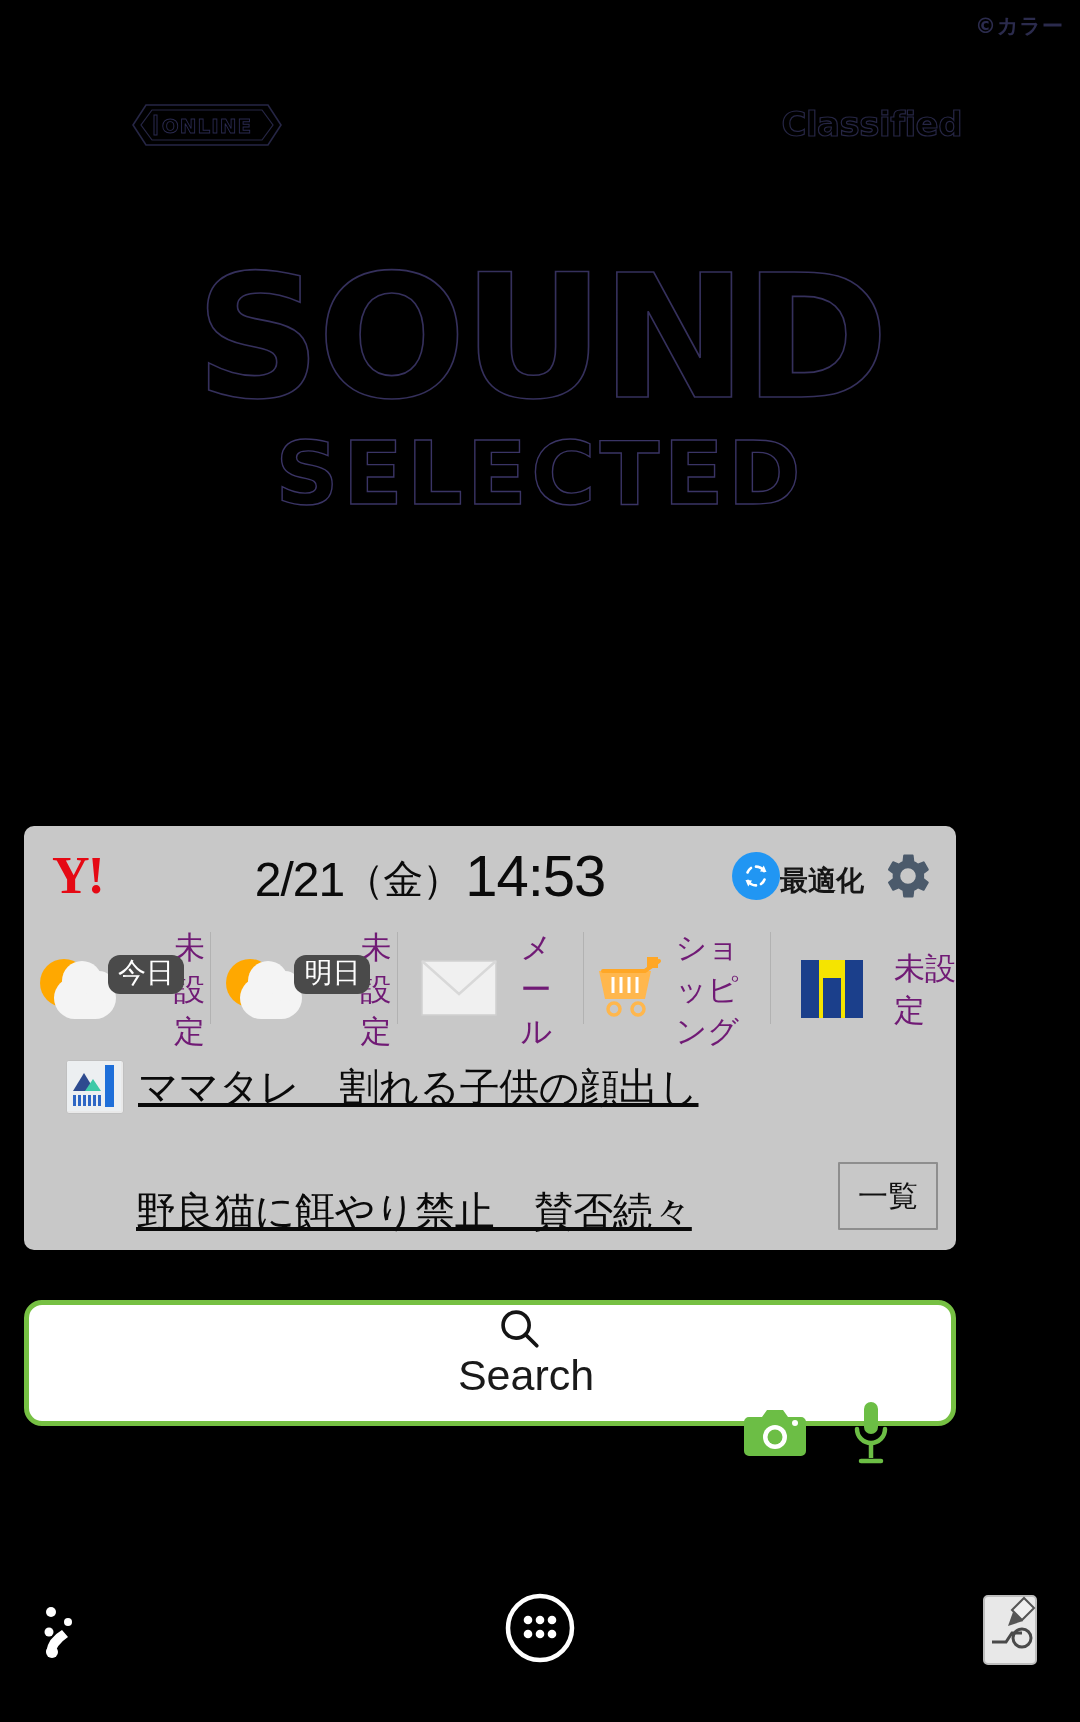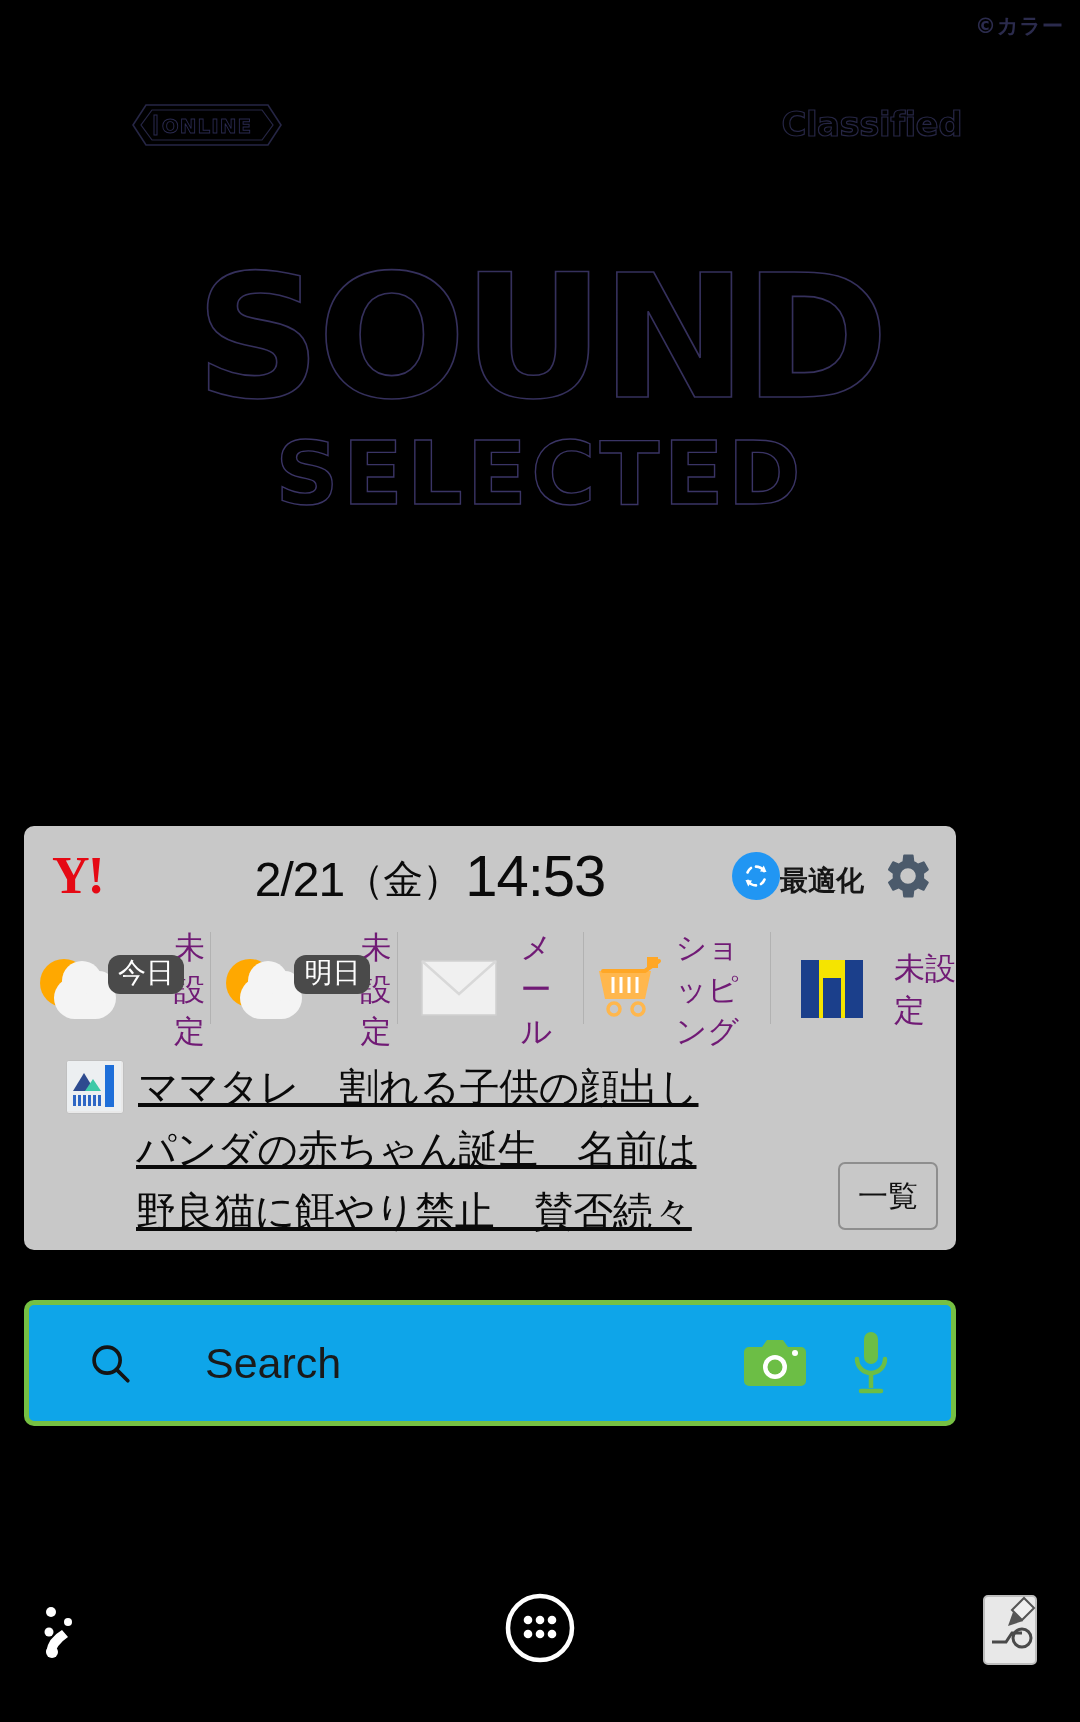--- a/index.html
+++ b/index.html
@@ -164,34 +164,35 @@
   }
   .news-thumb.spacer{background:transparent;border:none;}
   .news-text{
     font-size:40px;color:#0a0a0a;white-space:nowrap;
     letter-spacing:-0.5px;
     text-decoration:underline;
   }
   .ichiran-btn{
     position:absolute;right:18px;bottom:20px;
     width:96px;height:64px;
-    background:#c8c8c8;border:2px solid #8e8e8e;border-radius:7px;
+    background:#c8c8c8;border:2px solid #8e8e8e;border-radius:1px;
     display:flex;align-items:center;justify-content:center;
     font-size:30px;color:#111;margin-left:9px;
   }
 
   
   #search-bar{
     position:absolute;left:24px;top:1300px;
     width:932px;height:126px;
-    background:#0ea5e9;
+    background:#ffffff;
     border:5px solid #76c043;
-    border-radius:10px;
+    border-radius:18px;
     display:flex;align-items:center;
     box-sizing:border-box;
+    flex-direction:column;
   }
   .sb-search-ico{margin-left:58px;width:46px;height:46px;flex:0 0 auto;}
   .sb-placeholder{
     margin-left:72px;font-size:43px;color:#1a1a1a;
     font-family:"Liberation Sans","DejaVu Sans",sans-serif;
   }
   .sb-right{margin-left:auto;display:flex;align-items:center;gap:44px;margin-right:60px;}
   .cam-ico{width:64px;height:56px;position:relative;}
   .mic-ico{width:40px;height:66px;position:relative;}
 
@@ -349,21 +350,20 @@
             <rect x="26" y="34" width="3" height="11"></rect>
               <rect x="31" y="34" width="3" height="11"></rect>
           </g>
         </svg>
       </div>
       <div class="news-text">ママタレ　割れる子供の顔出し</div>
     </div>
 
     <div class="news-row">
       <div class="news-thumb spacer"></div>
-      <div class="news-text">パンダの赤ちゃん誕生　名前は</div>
     </div>
 
     <div class="news-row">
       <div class="news-thumb spacer"></div>
       <div class="news-text">野良猫に餌やり禁止　賛否続々</div>
     </div>
 
     <div class="news-row">
       <div class="news-thumb spacer"></div>
       <div class="news-text">興行収入No.1を記録！監督に独占インタビ</div>

